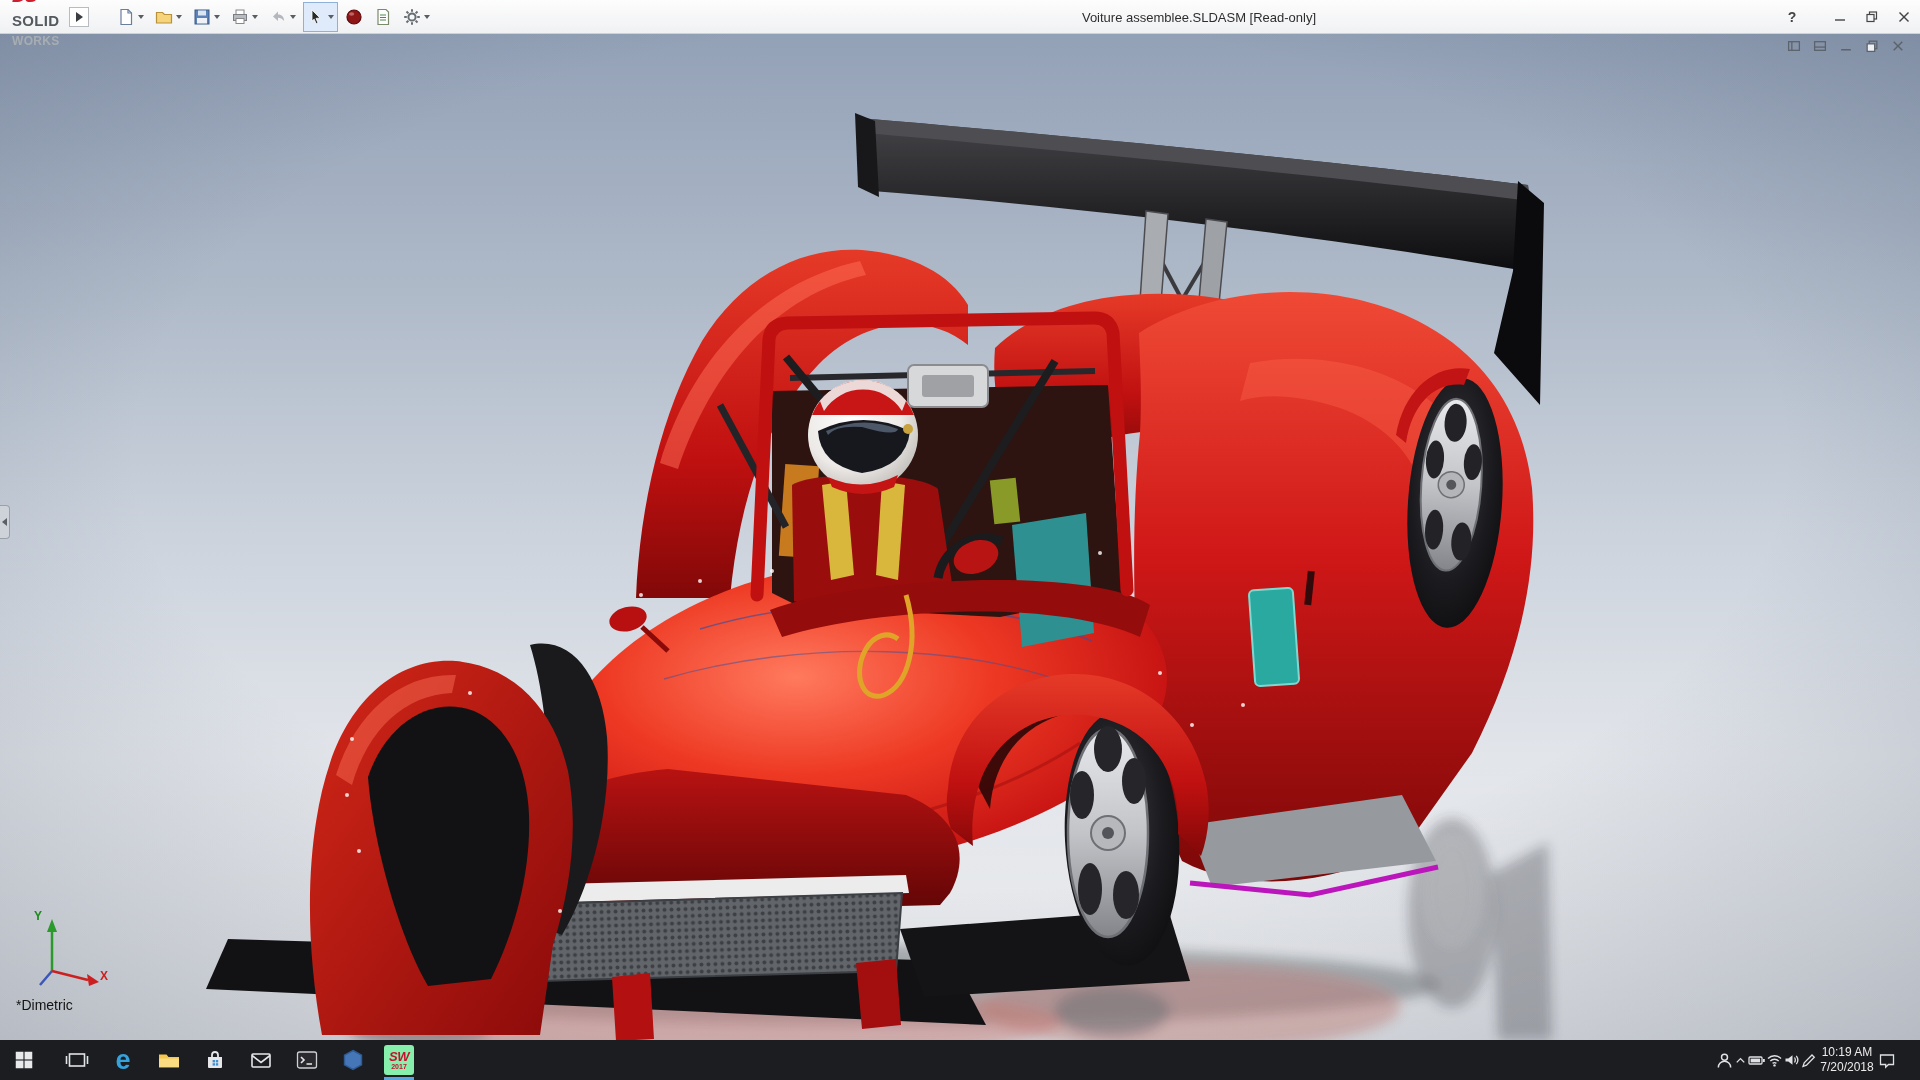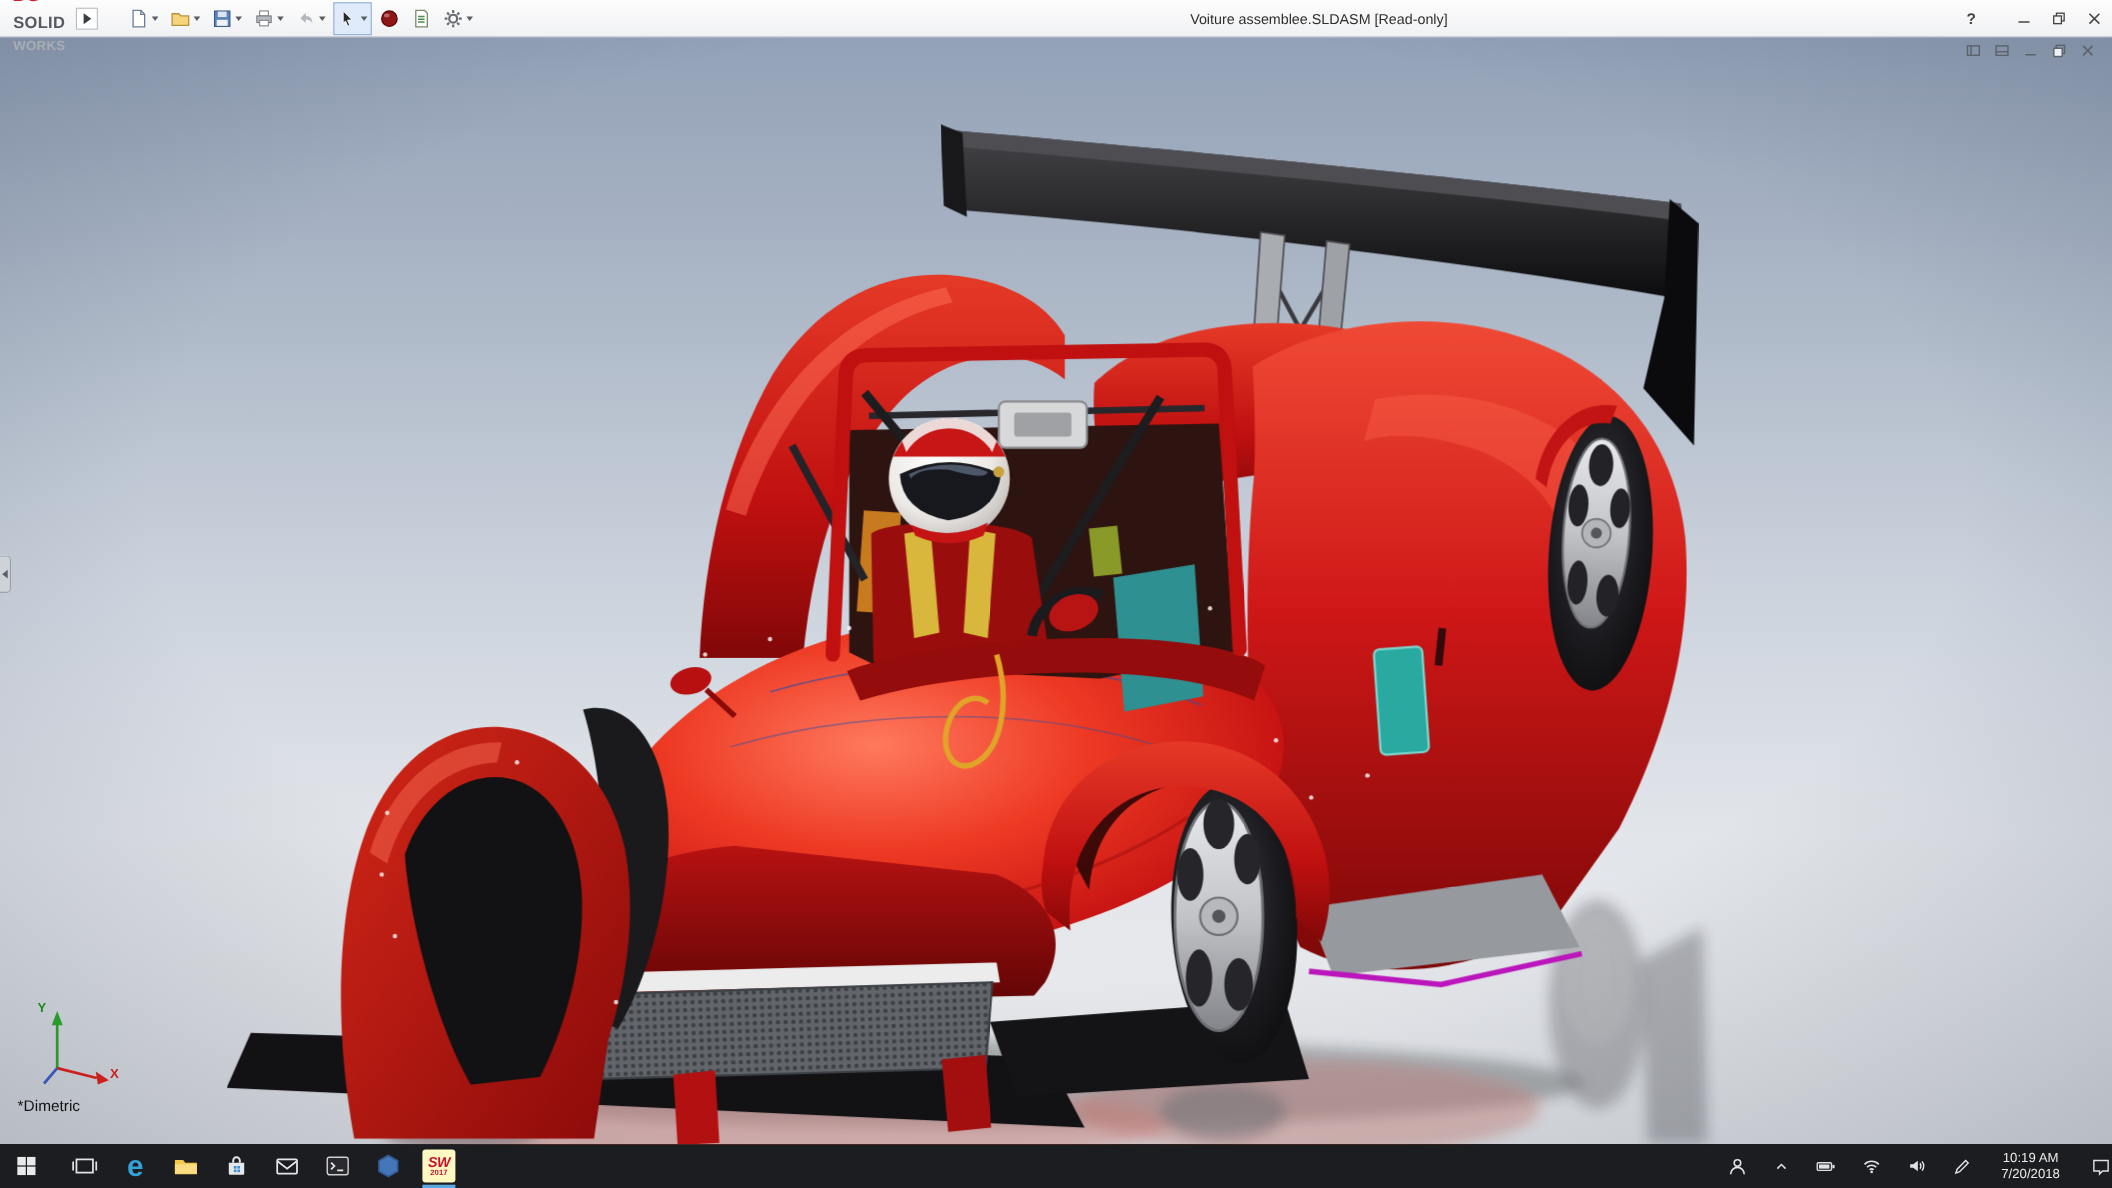--- a/index.html
+++ b/index.html
@@ -48,25 +48,25 @@
     display:flex;align-items:stretch;z-index:40;}
   .tb-start{width:48px;display:flex;align-items:center;justify-content:center;}
   .tb-search{width:336px;background:#f6f6f6;border:1px solid #8a8a8a;display:flex;align-items:center;padding:0 8px;gap:8px;}
   .tb-search input{flex:1;border:none;outline:none;background:transparent;font-size:13.5px;color:#333;
     font-family:"Liberation Sans","DejaVu Sans",sans-serif;}
   .tb-search input::placeholder{color:#5a5a5a;opacity:1;}
   .tb-apps{display:flex;align-items:stretch;margin-left:6px;}
   .tb-app{width:46px;display:flex;align-items:center;justify-content:center;position:relative;}
   .tb-app .runline{position:absolute;bottom:0;left:8px;right:8px;height:3px;background:#5aa7e0;}
   .edge-e{font-size:27px;font-weight:700;color:#35a2da;line-height:1;}
-  .sw-badge{width:30px;height:30px;background:#fef9c3;border-radius:3px;display:flex;flex-direction:column;
+  .sw-badge{width:30px;height:30px;background:#86efac;border-radius:3px;display:flex;flex-direction:column;
     align-items:center;justify-content:center;line-height:1;}
   .sw-badge .sw{color:#c8102e;font-weight:900;font-style:italic;font-size:13px;letter-spacing:-0.5px;}
   .sw-badge .yr{color:#c8102e;font-size:7px;font-weight:700;}
-  .tb-tray{margin-left:auto;display:flex;align-items:center;gap:24px;padding-right:1px;}
+  .tb-tray{margin-left:auto;display:flex;align-items:center;gap:0;padding-right:24px;}
   .tray-ic{display:flex;align-items:center;justify-content:center;}
   .tb-clock{text-align:center;color:#eceaea;font-size:12px;line-height:1.25;min-width:62px;}
 </style>
 </head>
 <body>
 
 <div class="titlebar">
   <div class="brand">
     <span class="brand-ds">DS</span>
     <span class="brand-solid">SOLID</span>

